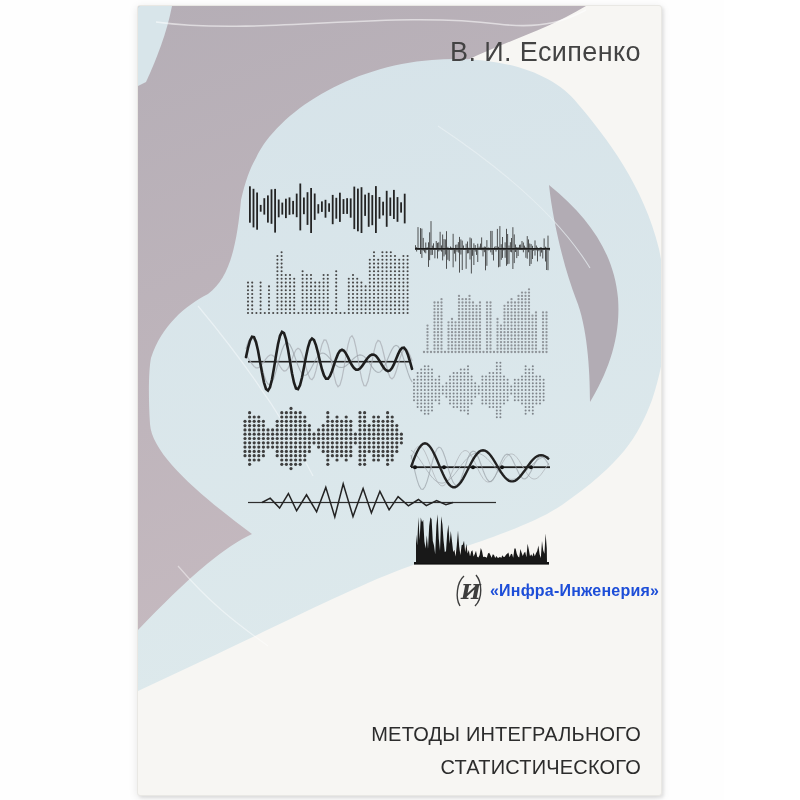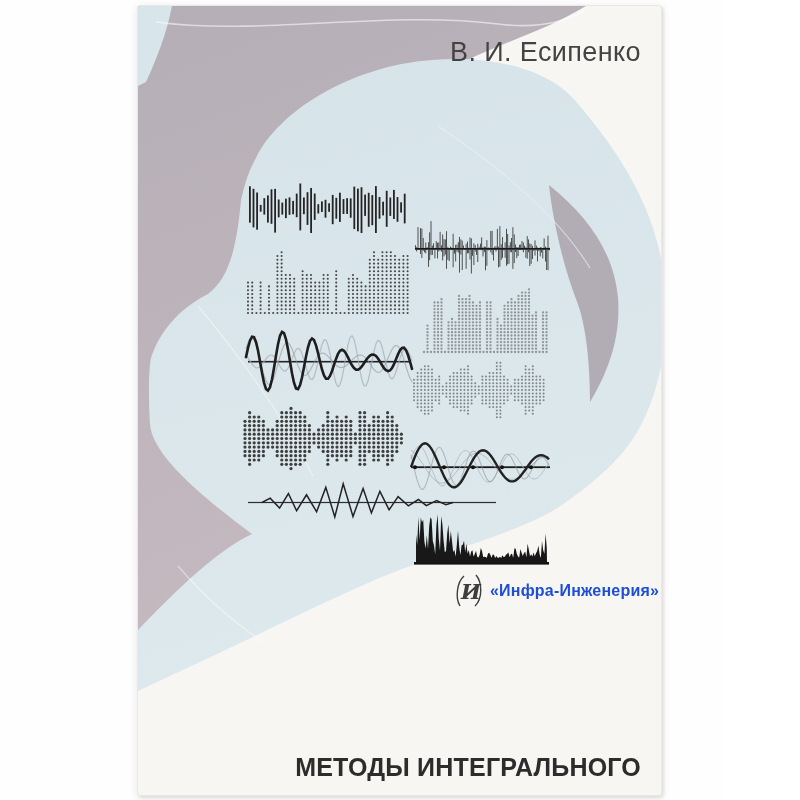--- a/index.html
+++ b/index.html
@@ -7,22 +7,22 @@
          font-family:"Liberation Sans", sans-serif;}
   .book{position:absolute;left:137px;top:5px;width:523px;height:789px;background:#f7f6f3;
         box-shadow:0 2px 8px rgba(0,0,0,.10), 2px 2px 3px rgba(0,0,0,.07);
         border:1px solid #e9e8e4;border-radius:3px;overflow:hidden;}
   svg.bg, svg.waves{position:absolute;left:0;top:0;width:523px;height:789px;display:block;}
   .author{position:absolute;right:20px;top:31px;font-size:27px;color:#434343;
           letter-spacing:.4px;white-space:nowrap;}
   .publisher{position:absolute;left:314px;top:567px;display:flex;align-items:center;gap:4px;}
   .publisher .pubname{font-size:16px;font-weight:bold;color:#1d4ed8;letter-spacing:.2px;white-space:nowrap;}
   .pubmark{display:block;}
-  .title{position:absolute;right:20px;bottom:12px;text-align:right;font-weight:bold;
-         font-size:25px;line-height:32.5px;color:#2c2c2c;letter-spacing:.2px;}
+  .title{position:absolute;right:20px;bottom:12px;text-align:right;font-weight:normal;
+         font-size:20px;line-height:32.5px;color:#2c2c2c;letter-spacing:.2px;}
   .title div{white-space:nowrap;}
 </style>
 </head>
 <body>
 
 <div class="stage">
   <div class="book">
 
     <svg class="bg" viewBox="0 0 523 789">
       <defs>
@@ -1923,16 +1923,17 @@
       <svg class="pubmark" width="34" height="36" viewBox="0 0 34 36">
         <path d="M12,3 C5,9 3,25 8,33" fill="none" stroke="#3d3d3d" stroke-width="1.4"></path>
         <path d="M24,2 C30,9 31,25 23,33" fill="none" stroke="#3d3d3d" stroke-width="1.4"></path>
         <text x="9" y="26" font-size="21" font-style="italic" font-weight="bold" font-family="DejaVu Serif, serif" fill="#3d3d3d">И</text>
       </svg>
       <span class="pubname">«Инфра-Инженерия»</span>
     </div>
 
     <div class="title">
       <div>МЕТОДЫ ИНТЕГРАЛЬНОГО</div>
+      <div>СТАТИСТИЧЕСКОГО</div>
     </div>
 
   </div>
 </div>
 
 </body></html>

